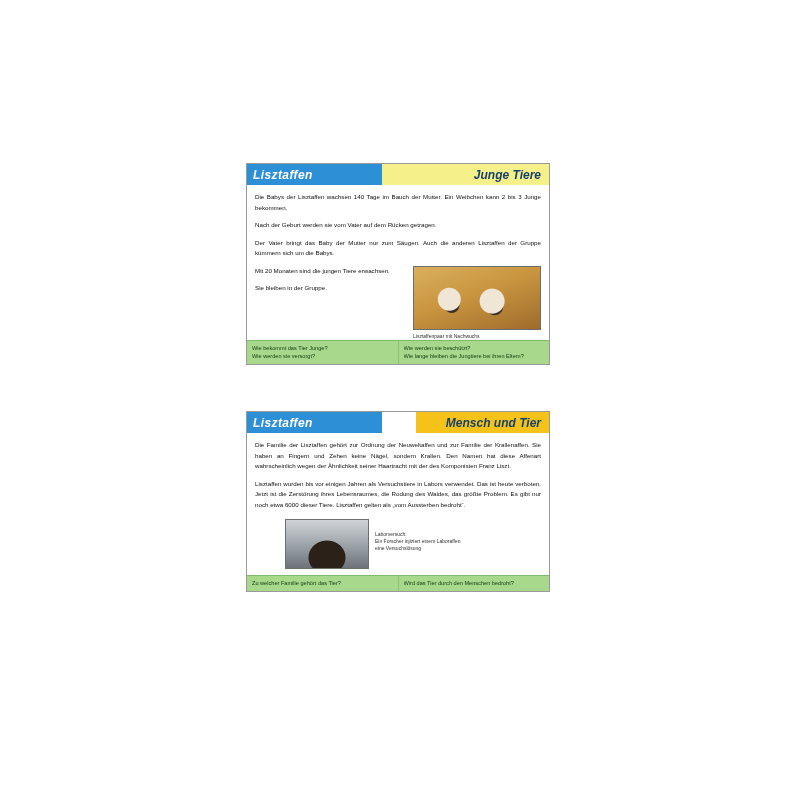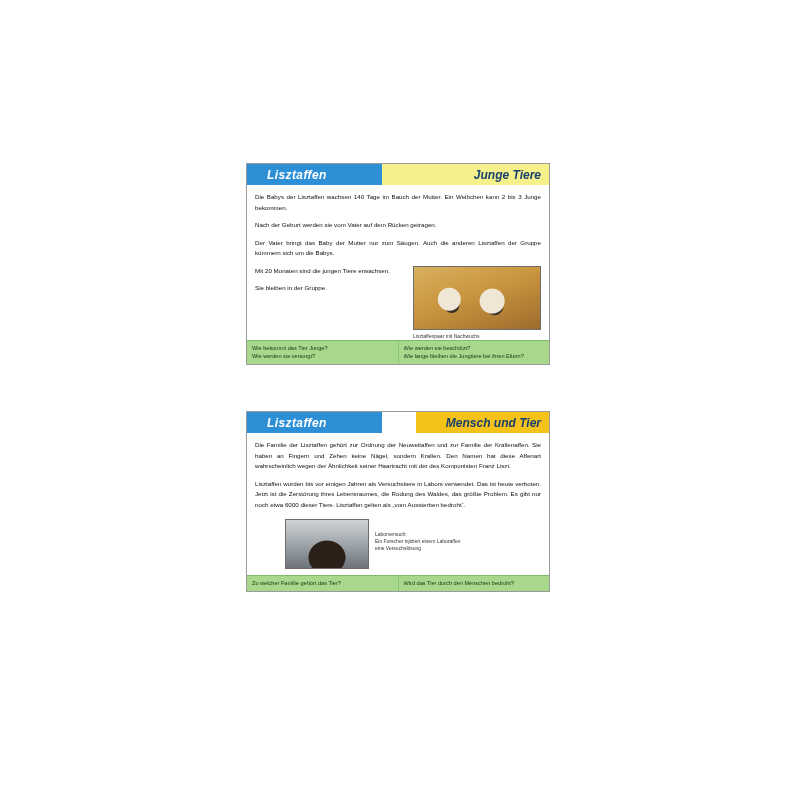--- a/index.html
+++ b/index.html
@@ -33,21 +33,21 @@
     height: 21px;
     align-items: stretch;
   }
   .card-title {
     background: #2d8fd5;
     color: #ffffff;
     font-size: 12px;
     font-style: italic;
     font-weight: bold;
     letter-spacing: .4px;
-    padding: 2px 0 0 20px;
+    padding: 2px 0 0 6px;
     width: 135px;
     box-sizing: border-box;
     line-height: 18px;
   }
   .card-topic {
     flex: 1;
     color: #17406e;
     font-size: 12px;
     font-style: italic;
     font-weight: bold;

